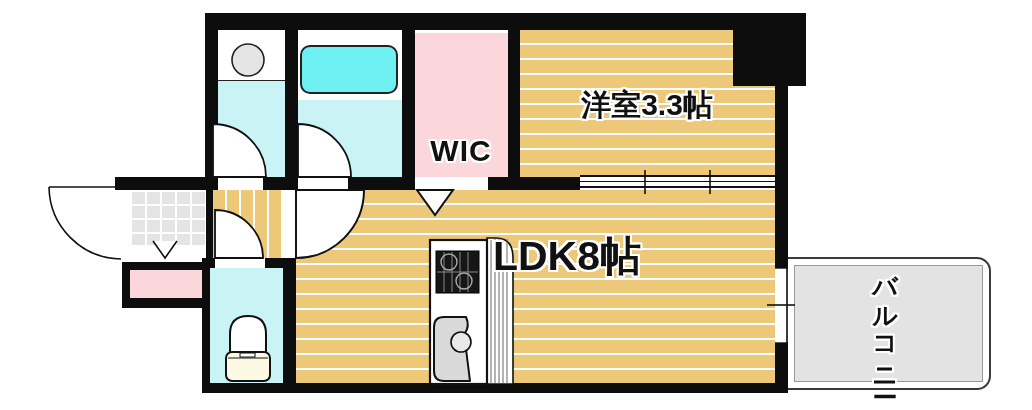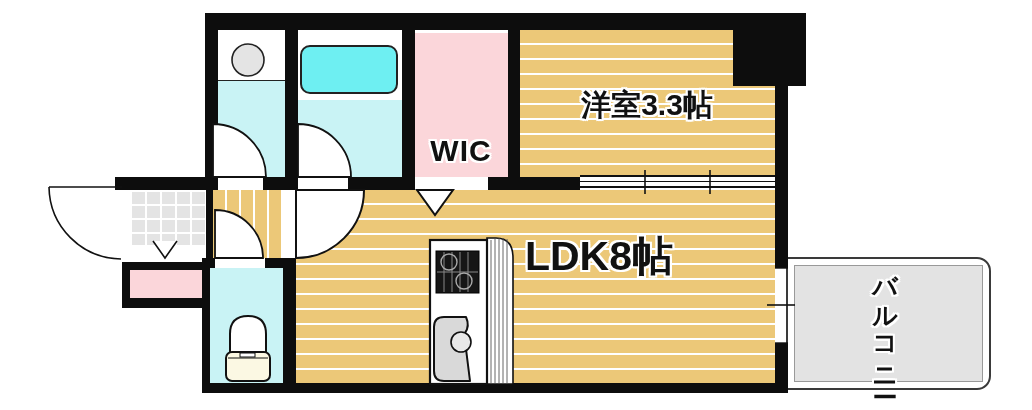--- a/index.html
+++ b/index.html
@@ -136,16 +136,16 @@
 
     <g>
       <line x1="775" y1="268" x2="788" y2="268" stroke="#111" stroke-width="1.4"></line>
       <line x1="775" y1="343" x2="788" y2="343" stroke="#111" stroke-width="1.4"></line>
       <line x1="767" y1="305" x2="795" y2="305" stroke="#111" stroke-width="1.6"></line>
     </g>
   </svg>
 
   <div class="rlabel" style="left:647px;top:105px;font-size:30px;">洋室3.3帖</div>
   <div class="rlabel" style="left:461px;top:107px;font-size:30px;letter-spacing:1px;margin-top:44px;">WIC</div>
-  <div class="rlabel" style="left:567px;top:256px;font-size:41px;margin-left:32px;">LDK8帖</div>
+  <div class="rlabel" style="left:567px;top:256px;font-size:41px;">LDK8帖</div>
   <div class="rlabel" id="balcony-label" style="left:886px;top:322px;font-size:25px;">バルコニー</div>
 
 </div>
 
 </body></html>

